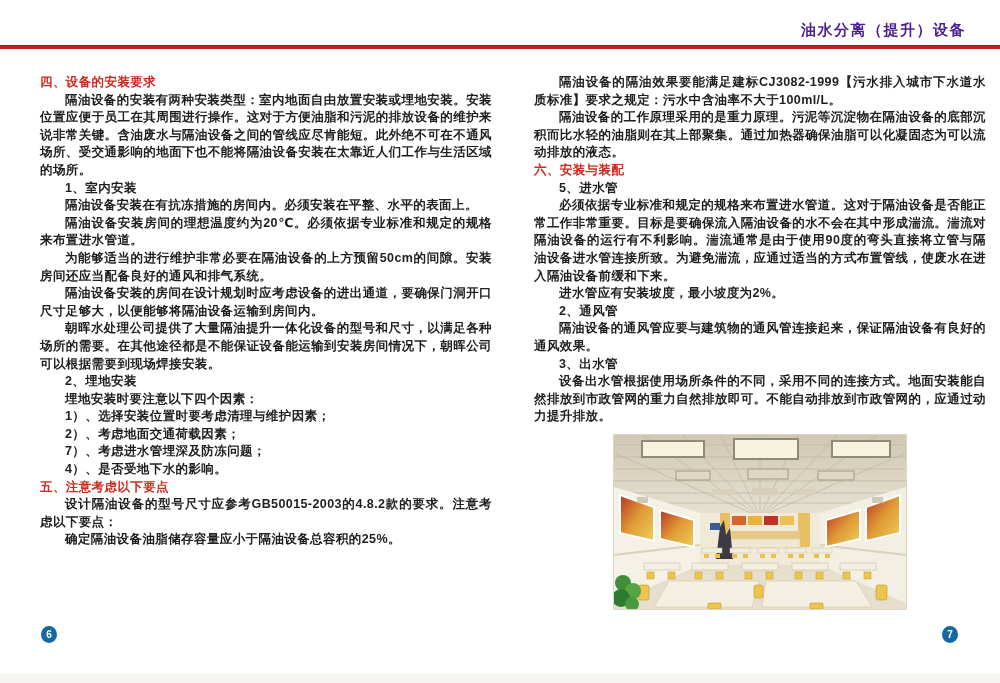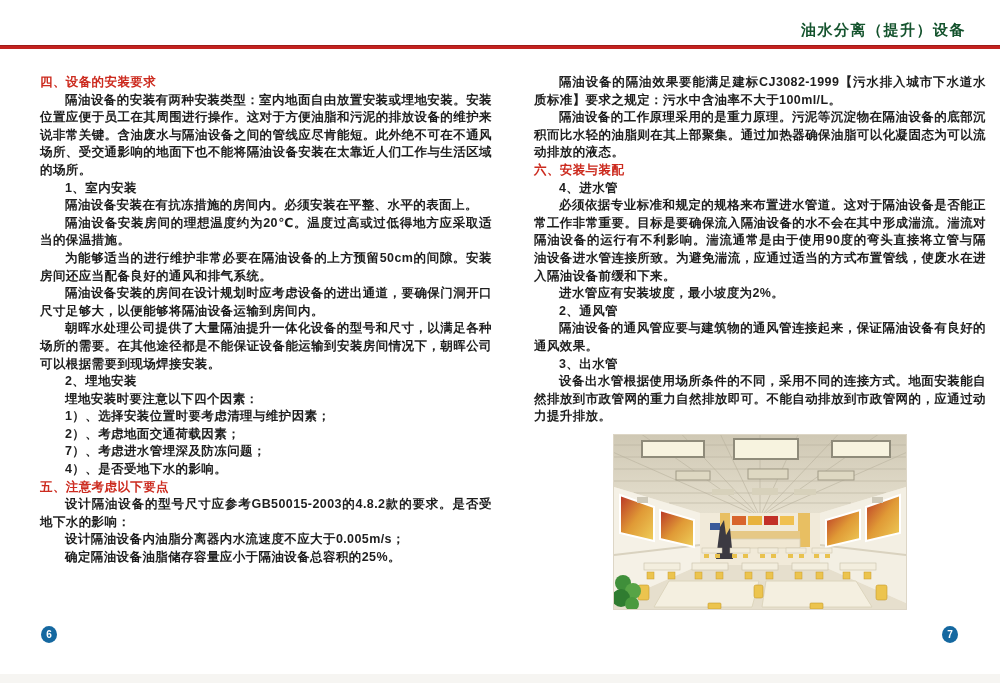--- a/index.html
+++ b/index.html
@@ -1,20 +1,20 @@
 <!DOCTYPE html>
 <html><head>
 <meta charset="utf-8">
 <style>
   html,body{margin:0;padding:0;background:#ffffff;}
   .page{
     position:relative;width:1000px;height:683px;background:#ffffff;overflow:hidden;
     font-family:"Liberation Sans","DejaVu Sans",sans-serif;font-weight:700;color:#1e1e1e;
   }
-  .doc-title{position:absolute;top:21px;right:34px;font-size:15px;letter-spacing:1.5px;color:#14532d;}
+  .doc-title{position:absolute;top:21px;right:34px;font-size:15px;letter-spacing:1.5px;color:#4c1d95;}
   .rule{position:absolute;top:45px;left:0;width:1000px;height:3px;background:#c3221e;border-top:1px solid #9e1b18;}
   .col{position:absolute;top:74px;width:452px;font-size:12.5px;line-height:17.6px;
        text-align:justify;letter-spacing:0.4px;}
   .col-left{left:40px;}
   .col-right{left:534px;}
   .col p{margin:0;text-indent:2em;}
   .col p.h{color:#cc2b1f;text-indent:0;}
   .photo{width:292px;height:174px;margin:8px auto 0;display:block;border:1px solid #ddd6c6;background:#efe9db;}
   .badge{position:absolute;top:626px;width:16px;height:17px;border-radius:50%;
          background:#1568a0;color:#ffffff;font-size:10px;line-height:17px;text-align:center;}
@@ -28,41 +28,40 @@
 <div class="page">
 
   <div class="doc-title">油水分离（提升）设备</div>
   <div class="rule"></div>
 
   <div class="col col-left">
     <p class="h">四、设备的安装要求</p>
     <p>隔油设备的安装有两种安装类型：室内地面自由放置安装或埋地安装。安装位置应便于员工在其周围进行操作。这对于方便油脂和污泥的排放设备的维护来说非常关键。含油废水与隔油设备之间的管线应尽肯能短。此外绝不可在不通风场所、受交通影响的地面下也不能将隔油设备安装在太靠近人们工作与生活区域的场所。</p>
     <p>1、室内安装</p>
     <p>隔油设备安装在有抗冻措施的房间内。必须安装在平整、水平的表面上。</p>
-    <p>隔油设备安装房间的理想温度约为20℃。温度过高或过低得地方应采取适当的保温措施。</p>
+    <p>隔油设备安装房间的理想温度约为20℃。必须依据专业标准和规定的规格来布置进水管道。</p>
     <p>为能够适当的进行维护非常必要在隔油设备的上方预留50cm的间隙。安装房间还应当配备良好的通风和排气系统。</p>
     <p>隔油设备安装的房间在设计规划时应考虑设备的进出通道，要确保门洞开口尺寸足够大，以便能够将隔油设备运输到房间内。</p>
     <p>朝晖水处理公司提供了大量隔油提升一体化设备的型号和尺寸，以满足各种场所的需要。在其他途径都是不能保证设备能运输到安装房间情况下，朝晖公司可以根据需要到现场焊接安装。</p>
     <p>2、埋地安装</p>
     <p>埋地安装时要注意以下四个因素：</p>
     <p>1）、选择安装位置时要考虑清理与维护因素；</p>
     <p>2）、考虑地面交通荷载因素；</p>
     <p>7）、考虑进水管埋深及防冻问题；</p>
     <p>4）、是否受地下水的影响。</p>
     <p class="h">五、注意考虑以下要点</p>
-    <p>设计隔油设备的型号尺寸应参考GB50015-2003的4.8.2款的要求。是否受地下水的影响：</p>
-    <p>设计隔油设备内油脂分离器内水流速度不应大于0.005m/s；</p>
+    <p>设计隔油设备的型号尺寸应参考GB50015-2003的4.8.2款的要求。注意考虑以下要点：</p>
     <p>确定隔油设备油脂储存容量应小于隔油设备总容积的25%。</p>
   </div>
 
   <div class="col col-right">
     <p>隔油设备的隔油效果要能满足建标CJ3082-1999【污水排入城市下水道水质标准】要求之规定：污水中含油率不大于100ml/L。</p>
     <p>隔油设备的工作原理采用的是重力原理。污泥等沉淀物在隔油设备的底部沉积而比水轻的油脂则在其上部聚集。通过加热器确保油脂可以化凝固态为可以流动排放的液态。</p>
     <p class="h">六、安装与装配</p>
-    <p>4、进水管</p>
+    <p>5、进水管</p>
     <p>必须依据专业标准和规定的规格来布置进水管道。这对于隔油设备是否能正常工作非常重要。目标是要确保流入隔油设备的水不会在其中形成湍流。湍流对隔油设备的运行有不利影响。湍流通常是由于使用90度的弯头直接将立管与隔油设备进水管连接所致。为避免湍流，应通过适当的方式布置管线，使废水在进入隔油设备前缓和下来。</p>
     <p>进水管应有安装坡度，最小坡度为2%。</p>
     <p>2、通风管</p>
     <p>隔油设备的通风管应要与建筑物的通风管连接起来，保证隔油设备有良好的通风效果。</p>
     <p>3、出水管</p>
     <p>设备出水管根据使用场所条件的不同，采用不同的连接方式。地面安装能自然排放到市政管网的重力自然排放即可。不能自动排放到市政管网的，应通过动力提升排放。</p>
 
     <svg class="photo" viewBox="0 0 292 174" xmlns="http://www.w3.org/2000/svg">
       <defs>
         <linearGradient id="poster" x1="0" y1="0" x2="1" y2="1">

